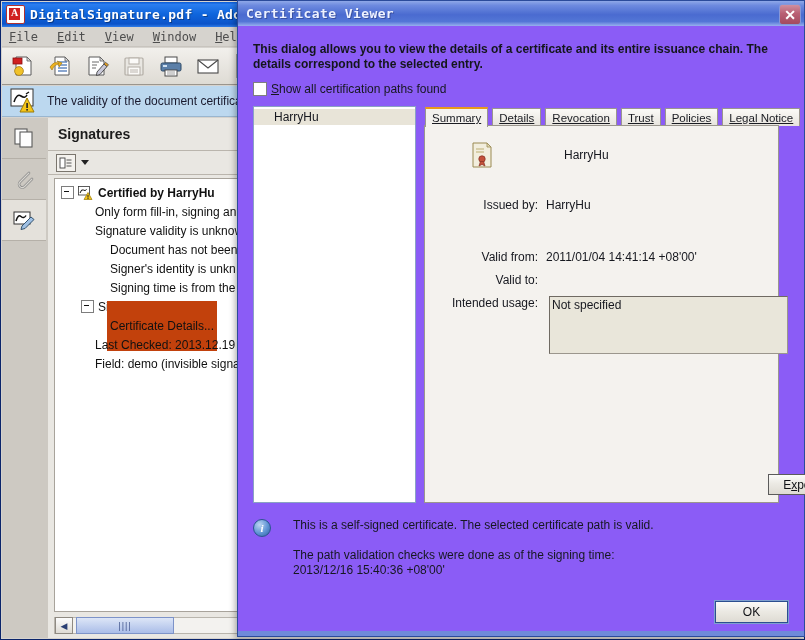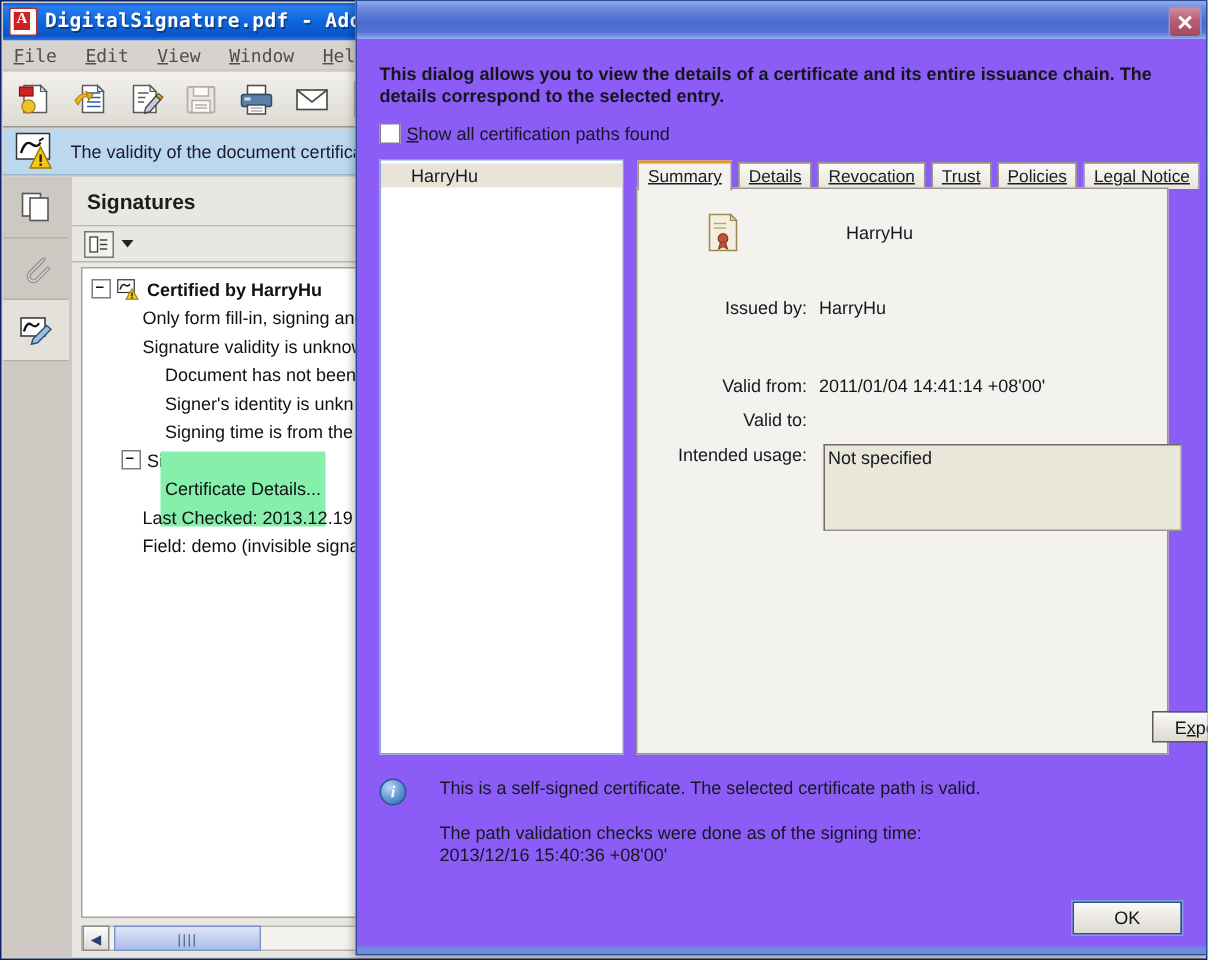--- a/index.html
+++ b/index.html
@@ -120,21 +120,21 @@
   .tree-row { height: 19px; display: flex; align-items: center; white-space: nowrap;
               font-size: 12px; color: #111; }
   .tree-expander {
     width: 11px; height: 11px; border: 1px solid #7d7d7d; background: #fff;
     margin-right: 4px; position: relative; flex: 0 0 auto;
   }
   .tree-expander:before {
     content: ""; position: absolute; left: 2px; top: 4px; width: 5px; height: 1px; background: #111;
   }
   .tree-row.bold .tree-label { font-weight: bold; }
-  .tree-label.selected { background: #86efac; padding: 18px 3px; }
+  .tree-label.selected { background: #c2410c; padding: 18px 3px; }
   .sig-icon-cert { width: 16px; height: 14px; margin-right: 4px; position: relative; flex:0 0 auto;}
 
   .hscroll {
     position: absolute; left: 6px; bottom: 4px; right: 4px; height: 17px;
     background: #f3f2ef; border: 1px solid #b9b5ad; box-sizing: border-box;
     display: flex; align-items: center;
   }
   .hscroll-arrow {
     width: 16px; height: 15px; background: linear-gradient(180deg,#fcfcfc,#dedbd4);
     border: 1px solid #8f8a82; display:flex; align-items:center; justify-content:center;
@@ -476,20 +476,21 @@
       <div class="hscroll">
         <div class="hscroll-arrow">◀</div>
         <div class="hscroll-thumb">||||</div>
       </div>
     </div>
   </div>
 
   <div class="dialog">
 
     <div class="dlg-titlebar">
+      <div class="dlg-title">Certificate Viewer</div>
       <div class="dlg-close">✕</div>
     </div>
 
     <div class="dlg-body">
 
       <div class="dlg-intro">This dialog allows you to view the details of a certificate and its entire issuance chain. The details correspond to the selected entry.</div>
 
       <div class="chk-row">
         <div class="chk-box"></div>
         <div class="chk-label"><u>S</u><span>how all certification paths found</span></div>

